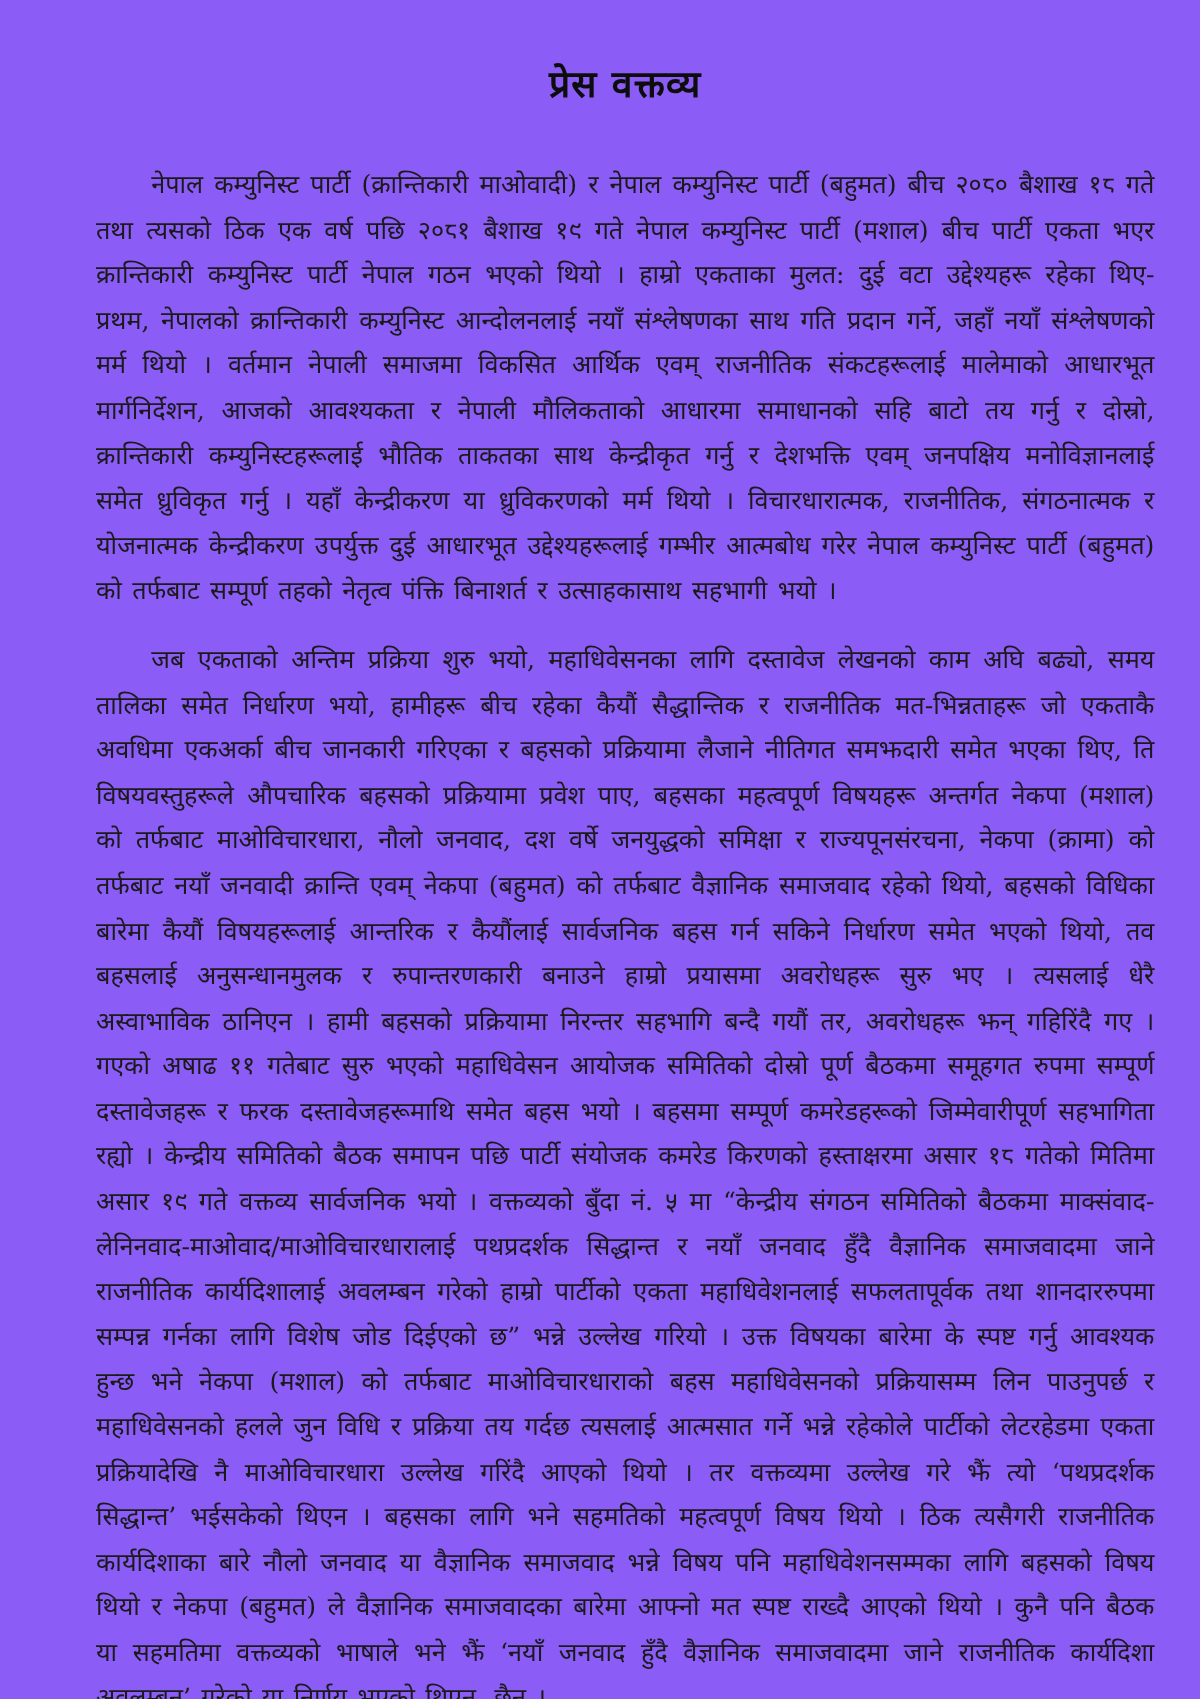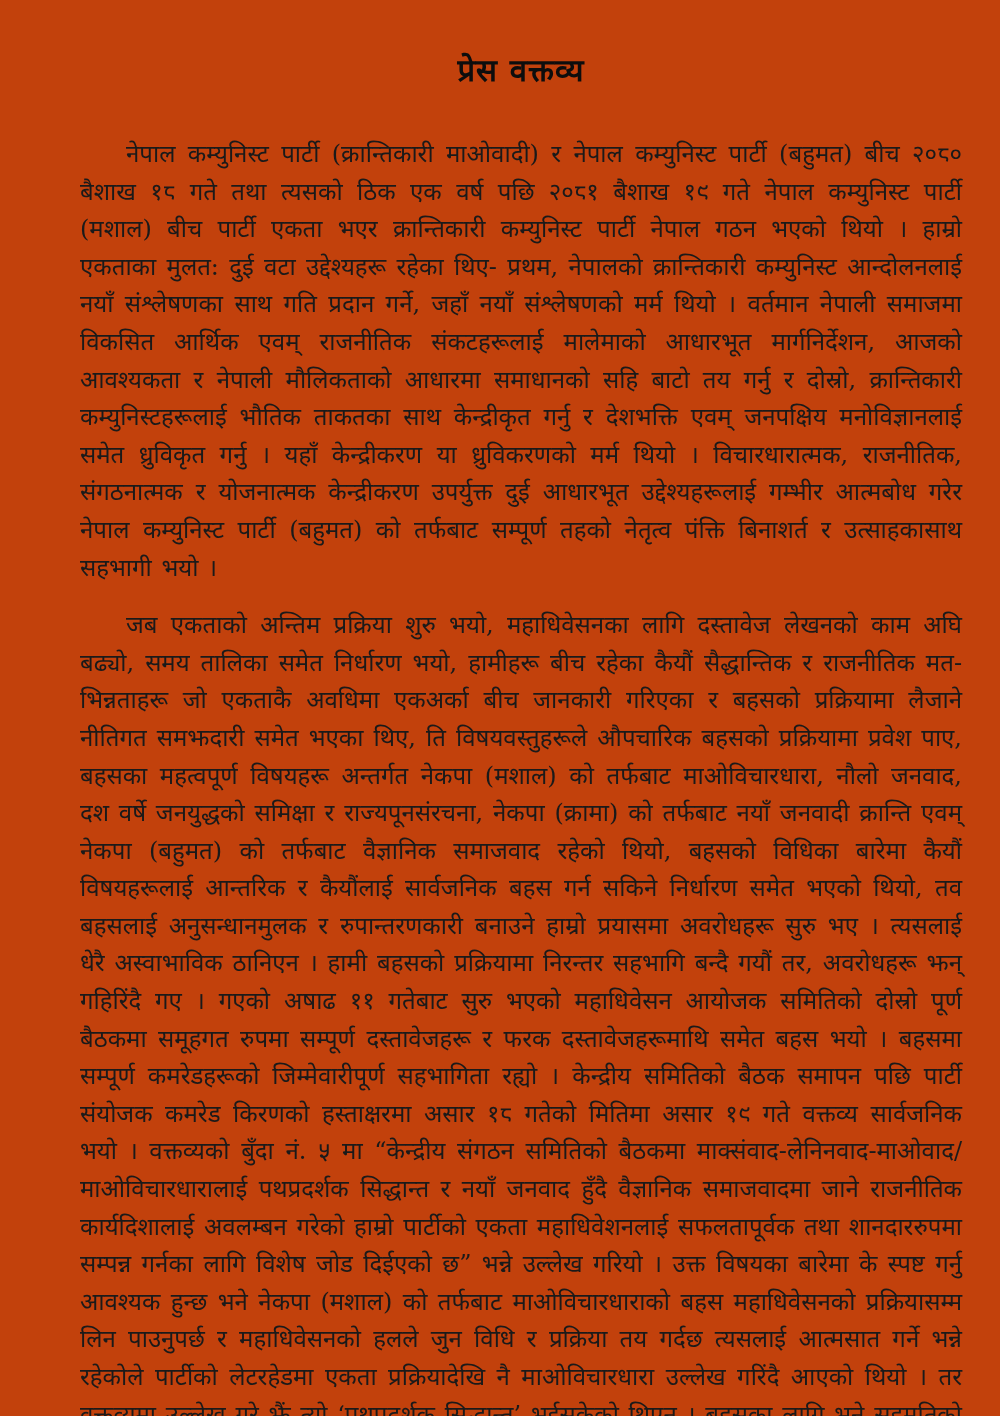--- a/index.html
+++ b/index.html
@@ -6,37 +6,37 @@
   html, body {
     margin: 0;
     padding: 0;
     background: #ffffff;
   }
   .page {
     position: relative;
     width: 1000px;
     height: 1416px;
     margin: 0 auto;
-    background: #c2410c;
+    background: #8b5cf6;
     color: #151515;
     font-family: "DejaVu Serif", "Liberation Serif", serif;
     box-sizing: border-box;
     padding: 48px 38px 61px 80px;
     overflow: hidden;
   }
   .doc-title {
     text-align: center;
     font-size: 31px;
     font-weight: 700;
     letter-spacing: 1px;
     margin: 0 0 46px 0;
     color: #0d0d0d;
   }
   .doc-body p {
-    font-size: 24px;
+    font-size: 21px;
     line-height: 37.6px;
     text-align: justify;
     text-justify: inter-word;
     text-indent: 46px;
     margin: 0;
     word-spacing: 2px;
     color: #1a1a1a;
   }
   .doc-body p + p {
     margin-top: 20px;

